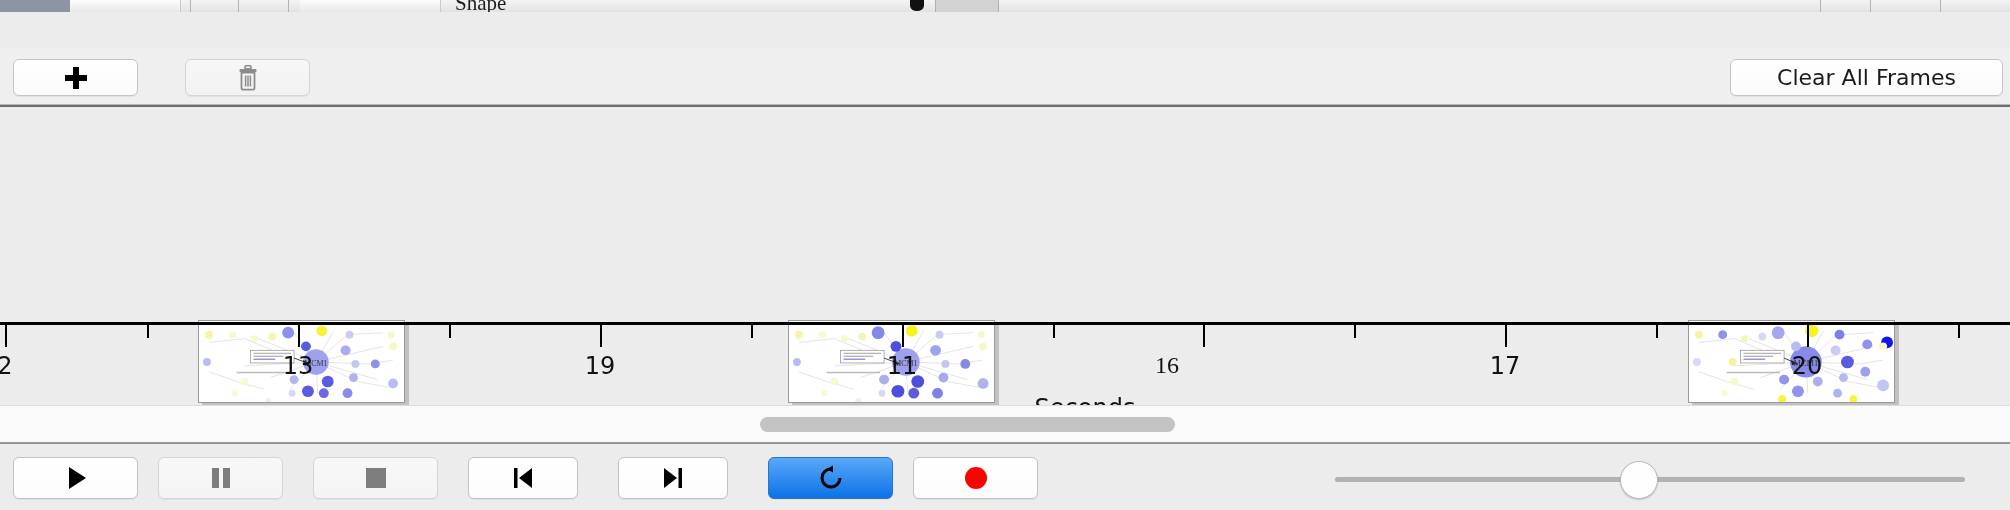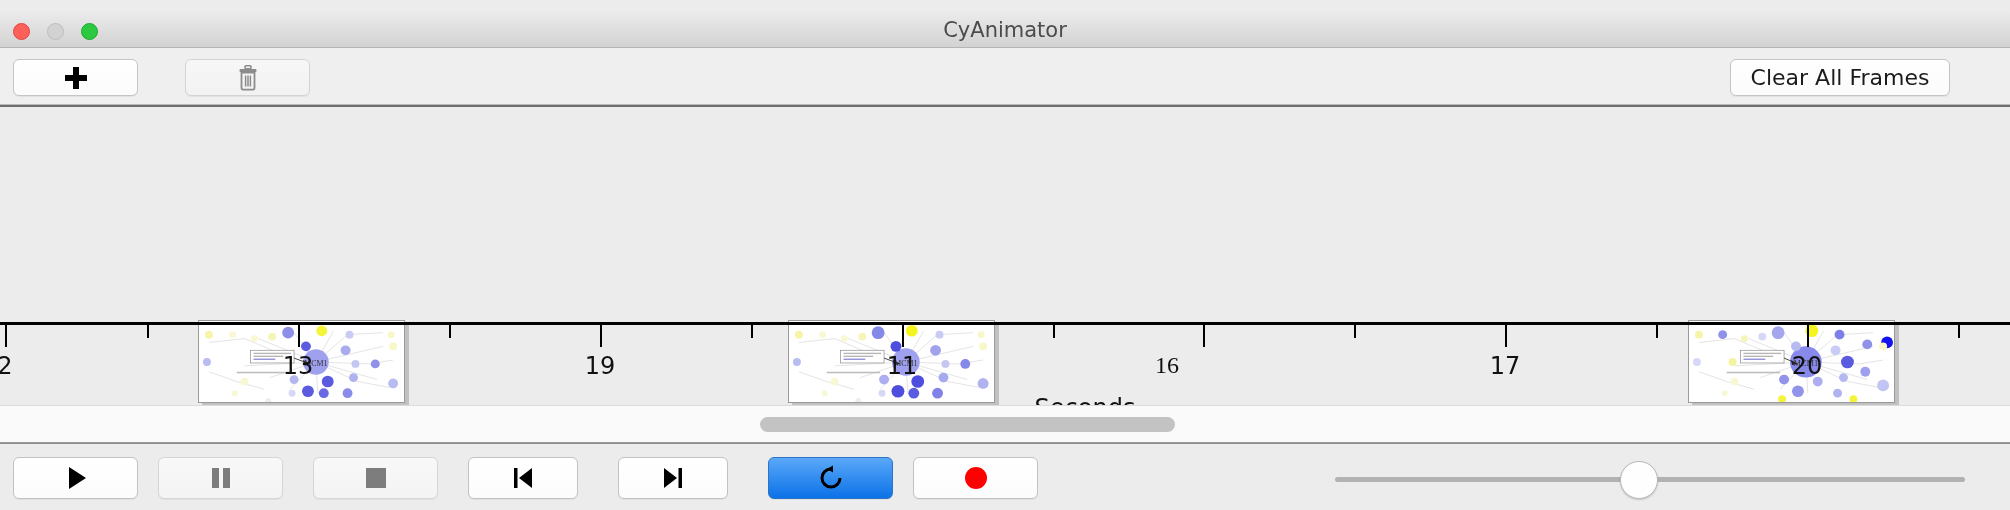--- a/index.html
+++ b/index.html
@@ -121,21 +121,21 @@
     box-sizing: border-box;
     display: flex;
     align-items: center;
     justify-content: center;
     box-shadow: 0 1px 0 rgba(0,0,0,0.05);
   }
   .tbtn.enabled { background: linear-gradient(#ffffff, #fbfbfb); }
   .tbtn.disabled { background: linear-gradient(#f7f7f7, #f2f2f2); border-color: #d4d4d4; }
   #add-frame-button   { left: 13px;  width: 125px; }
   #delete-frame-button{ left: 185px; width: 125px; }
-  #clear-all-button   { left: 1730px; width: 220px; }
+  #clear-all-button   { left: 1730px; width: 273px; }
   .clear-label {
     font-size: 22px;
     color: #1b1b1b;
     font-family: "DejaVu Sans", sans-serif;
   }
   .plus-icon {
     position: relative;
     width: 24px; height: 24px;
   }
   .plus-icon::before, .plus-icon::after {
@@ -291,27 +291,35 @@
     background: #fefefe;
     border: 1px solid #b9b9b9;
     box-shadow: 0 1px 2px rgba(0,0,0,0.18);
   }
 </style>
 </head>
 <body>
 
 <div id="app">
 
-
-  <div class="titlebar">
-    <div class="traffic close"></div>
-    <div class="traffic min"></div>
-    <div class="traffic zoom"></div>
-    <div class="win-title">CyAnimator</div>
+  <div class="bg-sliver">
+    <div class="darkchunk"></div>
+    <div class="chunk" style="left:70px;width:110px;"></div>
+    <div class="tickmark" style="left:190px;"></div>
+    <div class="tickmark" style="left:238px;"></div>
+    <div class="tickmark" style="left:288px;"></div>
+    <div class="chunk" style="left:300px;width:140px;"></div>
+    <div class="sliver-text">Shape</div>
+    <div class="blackblob"></div>
+    <div class="graybox"></div>
+    <div class="tickmark" style="left:1820px;"></div>
+    <div class="tickmark" style="left:1870px;"></div>
+    <div class="tickmark" style="left:1940px;"></div>
   </div>
+
 
   <div class="toolbar">
 
     <div class="tbtn enabled" id="add-frame-button">
       <span class="plus-icon"></span>
     </div>
 
     <div class="tbtn disabled" id="delete-frame-button">
       <svg class="trash-icon" viewBox="0 0 24 26">
         <rect x="9" y="0.8" width="6" height="3" rx="1" fill="none" stroke="#8c8c8c" stroke-width="1.6"></rect>

